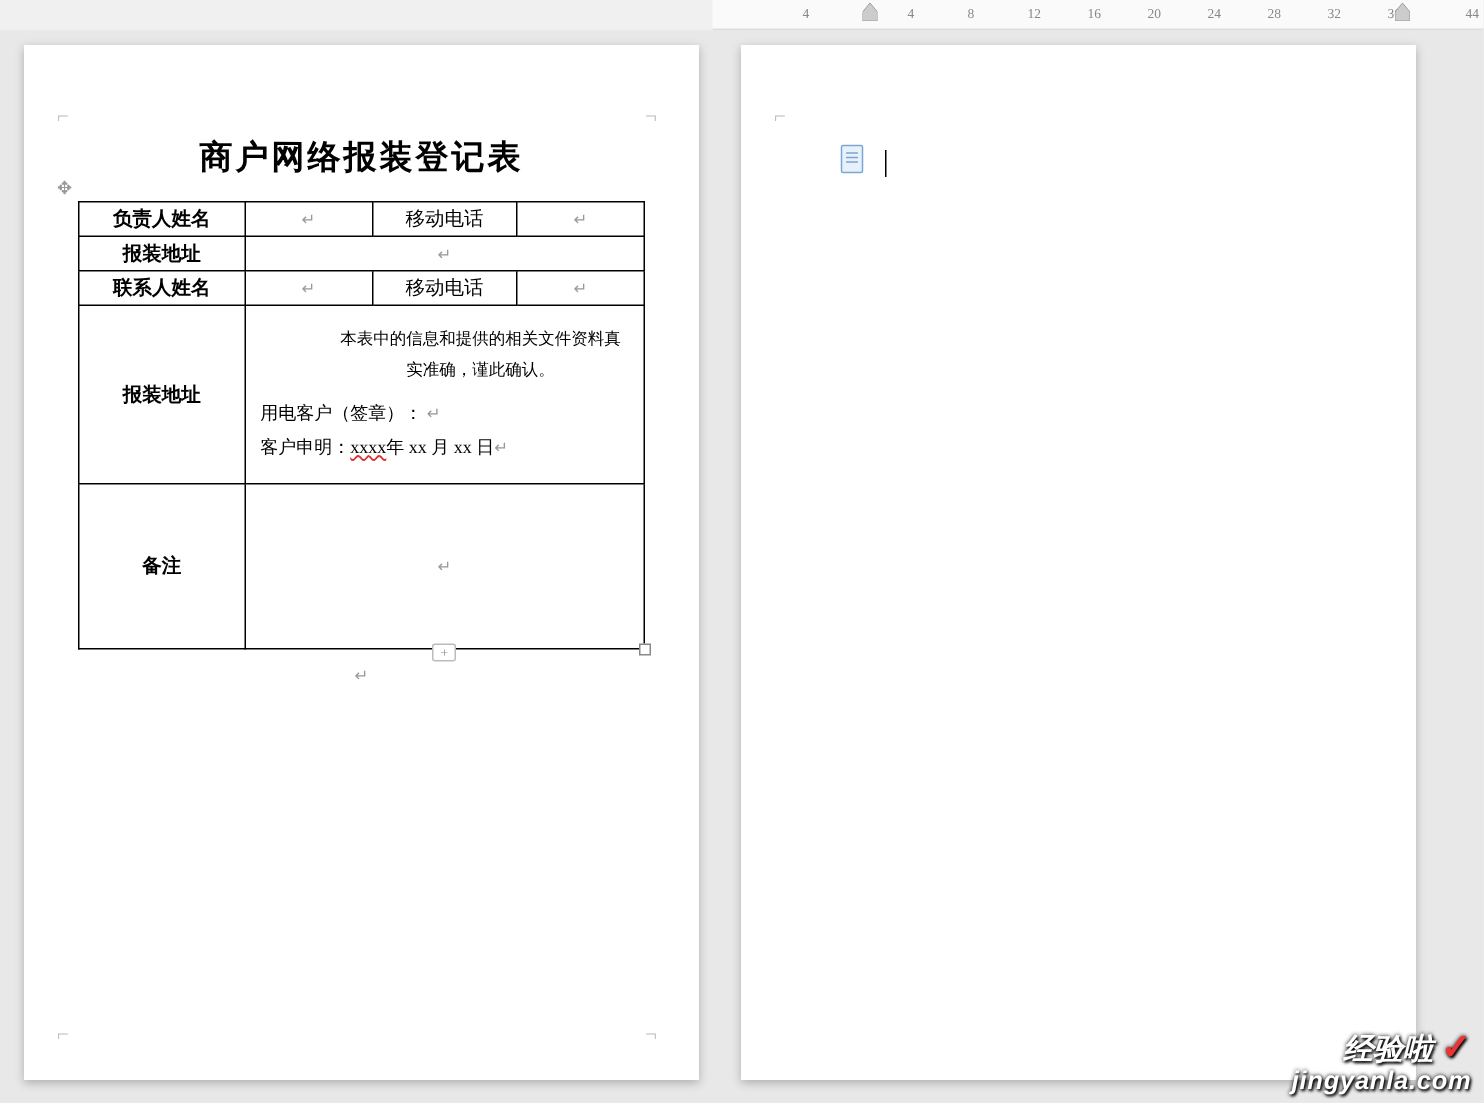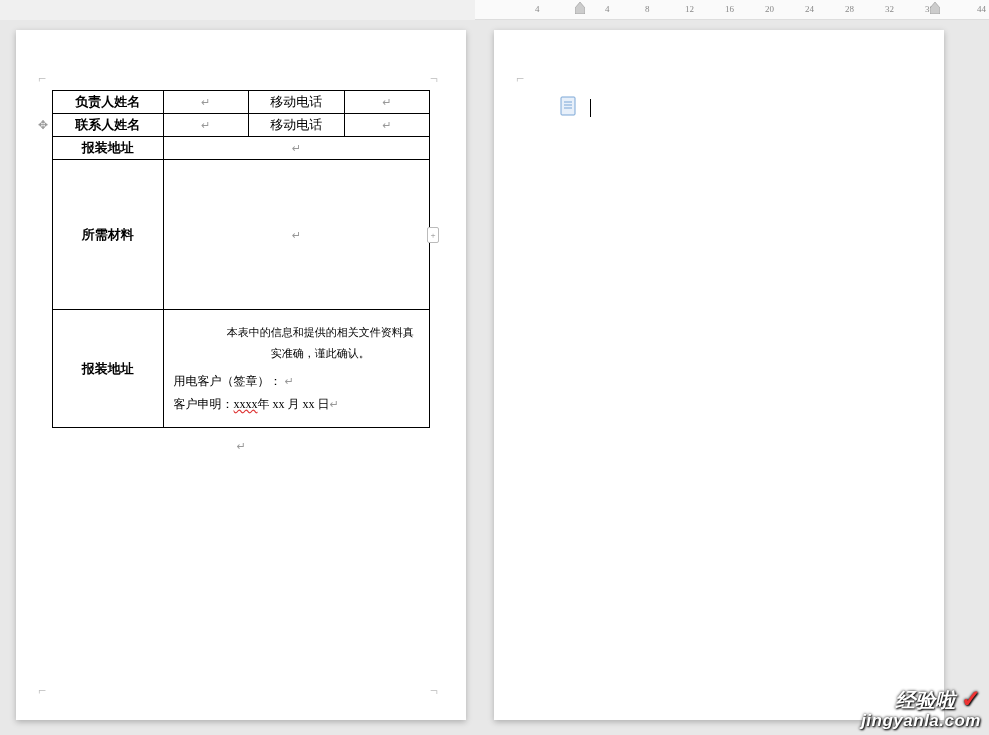--- a/index.html
+++ b/index.html
@@ -233,62 +233,64 @@
 
 <div class="workspace">
 
   <div class="page page-left">
     <span class="crop-mark crop-tl">⌐</span>
     <span class="crop-mark crop-tr">¬</span>
     <span class="crop-mark crop-bl">⌐</span>
     <span class="crop-mark crop-br">¬</span>
     <span class="anchor-icon">✥</span>
 
+    <div class="title">商户网络报装登记表</div>
 
     <div class="table-wrap">
     <table class="form">
       <tbody>
             <tr>
         <td class="label">负责人姓名</td>
         <td class="val"><span class="para-mark">↵</span></td>
         <td class="label-small">移动电话</td>
         <td class="val"><span class="para-mark">↵</span></td>
       </tr>
       <tr>
+        <td class="label">报装地址</td>
+        <td colspan="3"><span class="para-mark">↵</span></td>
+      </tr>
+      <tr>
         <td class="label">联系人姓名</td>
         <td class="val"><span class="para-mark">↵</span></td>
         <td class="label-small">移动电话</td>
         <td class="val"><span class="para-mark">↵</span></td>
-      </tr>
-      <tr>
-        <td class="label">报装地址</td>
-        <td colspan="3"><span class="para-mark">↵</span></td>
-      </tr>
-      <tr class="row-tall">
-        <td class="label">所需材料</td>
-        <td colspan="3" style="position:relative;">
-          <span class="para-mark">↵</span>
-          <span class="add-col-handle">+</span>
-        </td>
       </tr>
       <tr class="row-med">
         <td class="label">报装地址</td>
         <td colspan="3">
           <div class="declare-block">
             <span class="declare-small">本表中的信息和提供的相关文件资料真实准确，谨此确认。</span>
             <div>
               <span>用电客户（签章）：</span>
               <span class="para-mark">↵</span>
             </div>
             <div>
               <span>客户申明：</span><span class="red-wave">xxxx</span><span>年 </span><span>xx</span><span> 月 </span><span>xx</span><span> 日</span><span class="para-mark">↵</span>
             </div>
           </div>
         </td>
       </tr>
+      <tr class="row-remark">
+        <td class="label">备注</td>
+        <td colspan="3" style="position:relative;">
+          <span class="para-mark">↵</span>
+          <span class="add-row-handle">+</span>
+          <span class="corner-handle"></span>
+        </td>
+      </tr>
     </tbody>
         </table>
     </div>
     <div style="text-align:center;margin-top:8px;">
       <span class="para-mark">↵</span>
     </div>
   </div>
 
   <div class="page page-right">
     <span class="crop-mark crop-tl">⌐</span>

